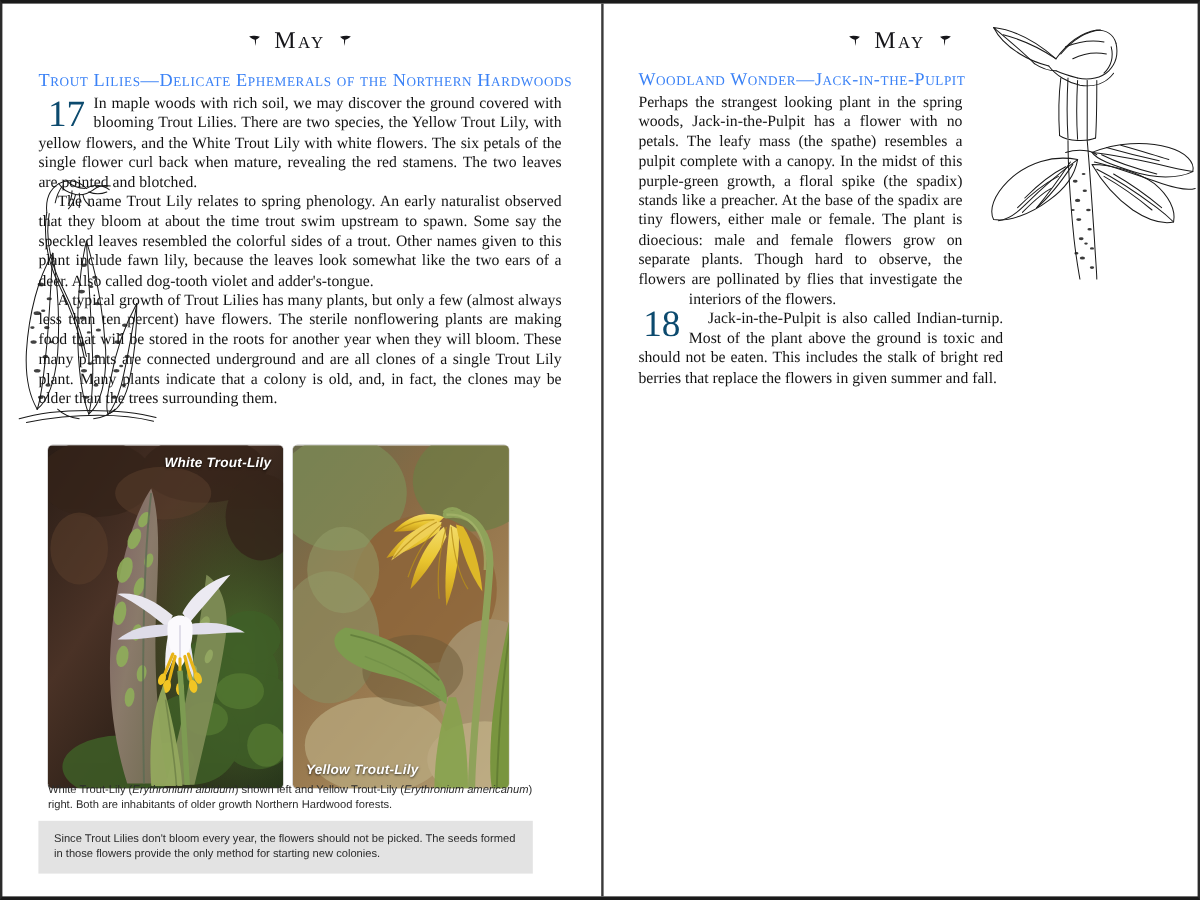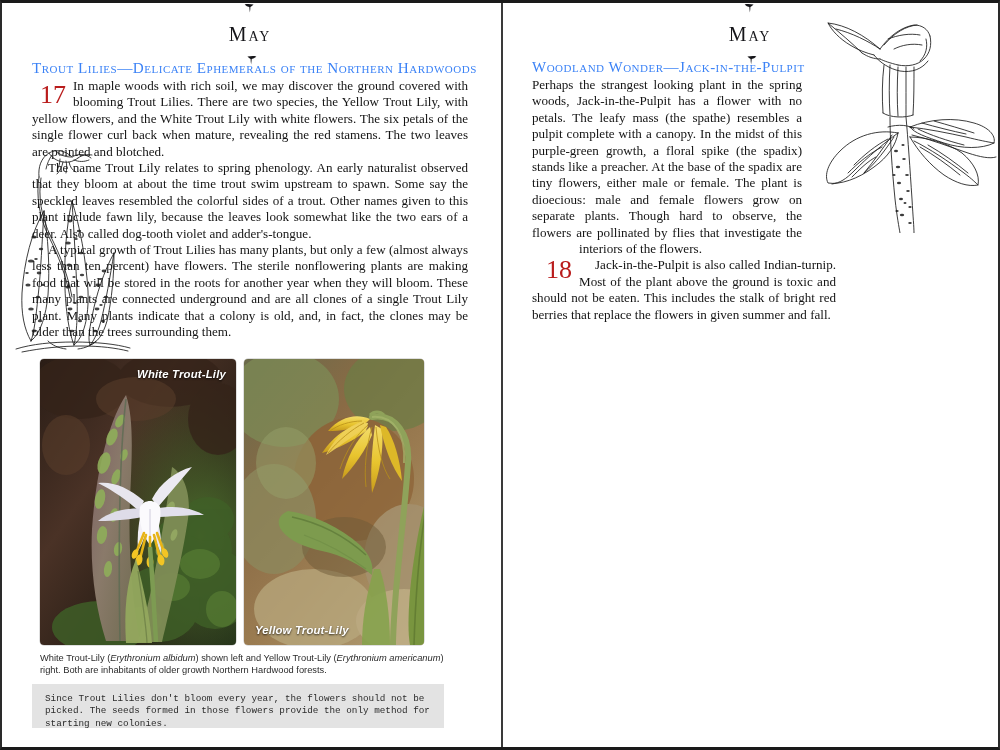--- a/index.html
+++ b/index.html
@@ -34,21 +34,20 @@
   
   .runhead{
     text-align:center;
     margin-top:18px;
     font-variant:small-caps;
     font-size:19px;
     letter-spacing:1.2px;
     color:#16161a;
     display:flex;align-items:center;justify-content:center;gap:9px;
     height:26px;
-    flex-direction:column;
   }
   .runhead .word{font-size:20px;font-variant:small-caps;letter-spacing:2px;}
   .orn{display:inline-block;line-height:1;}
   .orn svg{display:block;}
 
   
   .headline{
     font-variant:small-caps;
     font-size:15.2px;
     letter-spacing:0.5px;
@@ -63,27 +62,27 @@
     position:relative;
     margin-top:1px;
     font-size:13.1px;
     line-height:16.4px;
     color:#141414;
     text-align:justify;
     text-justify:inter-word;
   }
   .daynum{
     float:left;
-    font-size:26px;
+    font-size:31px;
     line-height:30px;
     margin:2px 7px 0 8px;
-    color:#b91c1c;
+    color:#0c4a6e;
     font-family:"Liberation Serif", serif;
   }
-  .page.right .daynum{margin-left:14px;}
+  .page.right .daynum{margin-left:4px;}
   .bodywrap p{margin:0;text-indent:16px;}
   .bodywrap p.first{text-indent:0;}
 
   
   .ink{
     position:absolute;
     pointer-events:none;
     z-index:5;
   }
   .ink.trout{left:6px;top:142px;width:128px;height:212px;}
@@ -121,21 +120,21 @@
     position:absolute;
     font-family:"Liberation Sans", sans-serif;
     font-size:9.3px;
     line-height:12.2px;
     color:#2b2b2b;
   }
   .caption i{font-style:italic;}
   .tipbox{
     position:absolute;
     background:#e3e3e3;
-    font-family:Liberation Mono, monospace;
+    font-family:Liberation Sans, sans-serif;
     font-size:9.3px;
     line-height:12.4px;
     color:#2b2b2b;
     padding:9px 13px 10px 13px;
     box-sizing:border-box;
   }
 </style>
 </head>
 <body>
 
@@ -235,21 +234,21 @@
           <ellipse cx="98" cy="152" rx="2.2" ry="1.3"></ellipse>
             <ellipse cx="89" cy="164" rx="2.5" ry="1.4"></ellipse>
           <ellipse cx="95" cy="176" rx="2.1" ry="1.2"></ellipse>
             <ellipse cx="87" cy="186" rx="2.3" ry="1.3"></ellipse>
           <ellipse cx="92" cy="134" rx="1.6" ry="0.9"></ellipse>
             <ellipse cx="93" cy="160" rx="1.7" ry="1.0"></ellipse>
         </g>
       </svg>
     </div>
 
-    <div class="photos" style="left:38px;top:356px;">
+    <div class="photos" style="left:38px;top:368px;">
       <div class="photo" style="width:196px;height:286px;">
         <svg width="196" height="286" viewBox="0 0 196 286" preserveAspectRatio="none">
           <defs>
             <linearGradient id="wtlbg" x1="0" y1="0" x2="1" y2="1">
               <stop offset="0%" stop-color="#2a1d16"></stop>
                 <stop offset="35%" stop-color="#4a3226"></stop>
               <stop offset="62%" stop-color="#2e2118"></stop>
                 <stop offset="100%" stop-color="#1b2415"></stop>
             </linearGradient>
             <radialGradient id="wtlmoss" cx="0.82" cy="0.62" r="0.55">

